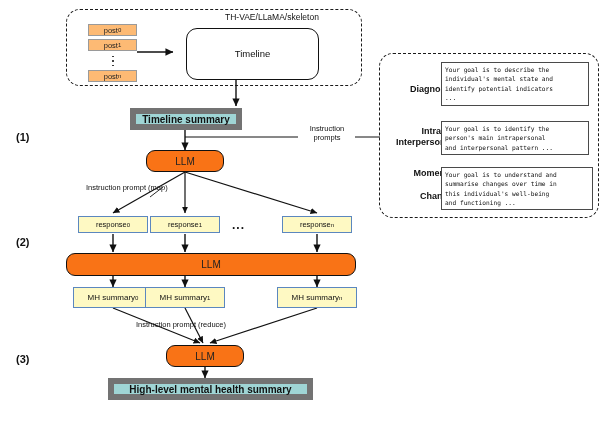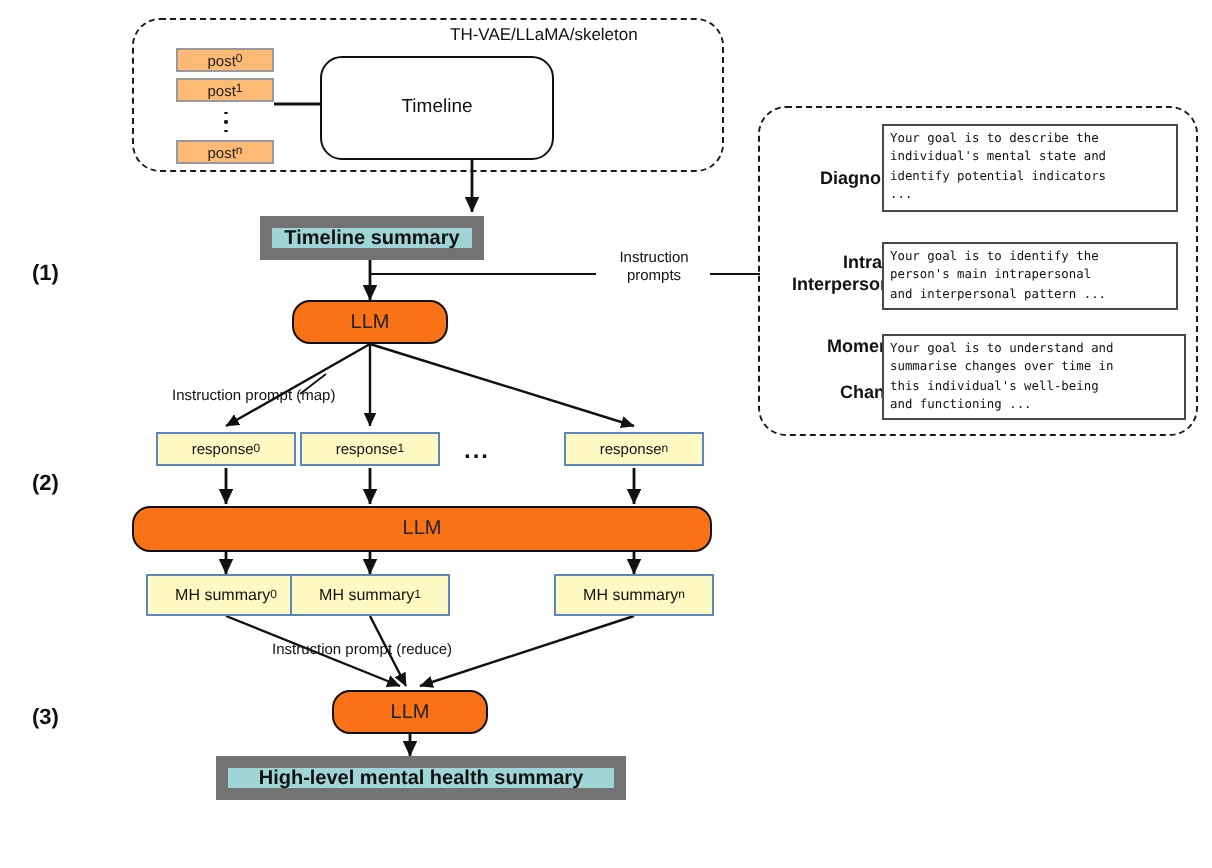--- a/index.html
+++ b/index.html
@@ -111,40 +111,40 @@
   <div class="dots-vert" style="left:106px;top:54px;width:14px;height:14px;">
     <span></span>
       <span></span>
       <span></span>
   </div>
   <div class="post" style="left:88px;top:70px;width:49px;height:12px;">
     <span>post</span>
       <sub>n</sub>
   </div>
 
-  <div class="model-box" style="left:160px;top:28px;width:117px;height:52px;">
+  <div class="model-box" style="left:186px;top:28px;width:133px;height:52px;">
     <div>
       <div>Timeline</div>
     </div>
   </div>
 
   <div class="teal" style="left:130px;top:108px;width:112px;height:22px;">Timeline summary</div>
 
   <div class="step" style="left:16px;top:131px;">(1)</div>
   <div class="step" style="left:16px;top:236px;">(2)</div>
   <div class="step" style="left:16px;top:353px;">(3)</div>
 
   <div class="edge-label" style="left:300px;top:125px;width:54px;">
     <div>Instruction</div>
     <div>prompts</div>
   </div>
 
   <div class="llm" style="left:146px;top:150px;width:78px;height:22px;">LLM</div>
 
-  <div class="edge-label" style="left:86px;top:194px;">Instruction prompt (map)</div>
+  <div class="edge-label" style="left:86px;top:184px;">Instruction prompt (map)</div>
 
   <div class="blue" style="left:78px;top:216px;width:70px;height:17px;">
     <span>response</span>
       <sub>0</sub>
   </div>
   <div class="blue" style="left:150px;top:216px;width:70px;height:17px;">
     <span>response</span>
       <sub>1</sub>
   </div>
   <div class="dots-horiz" style="left:232px;top:218px;">...</div>

